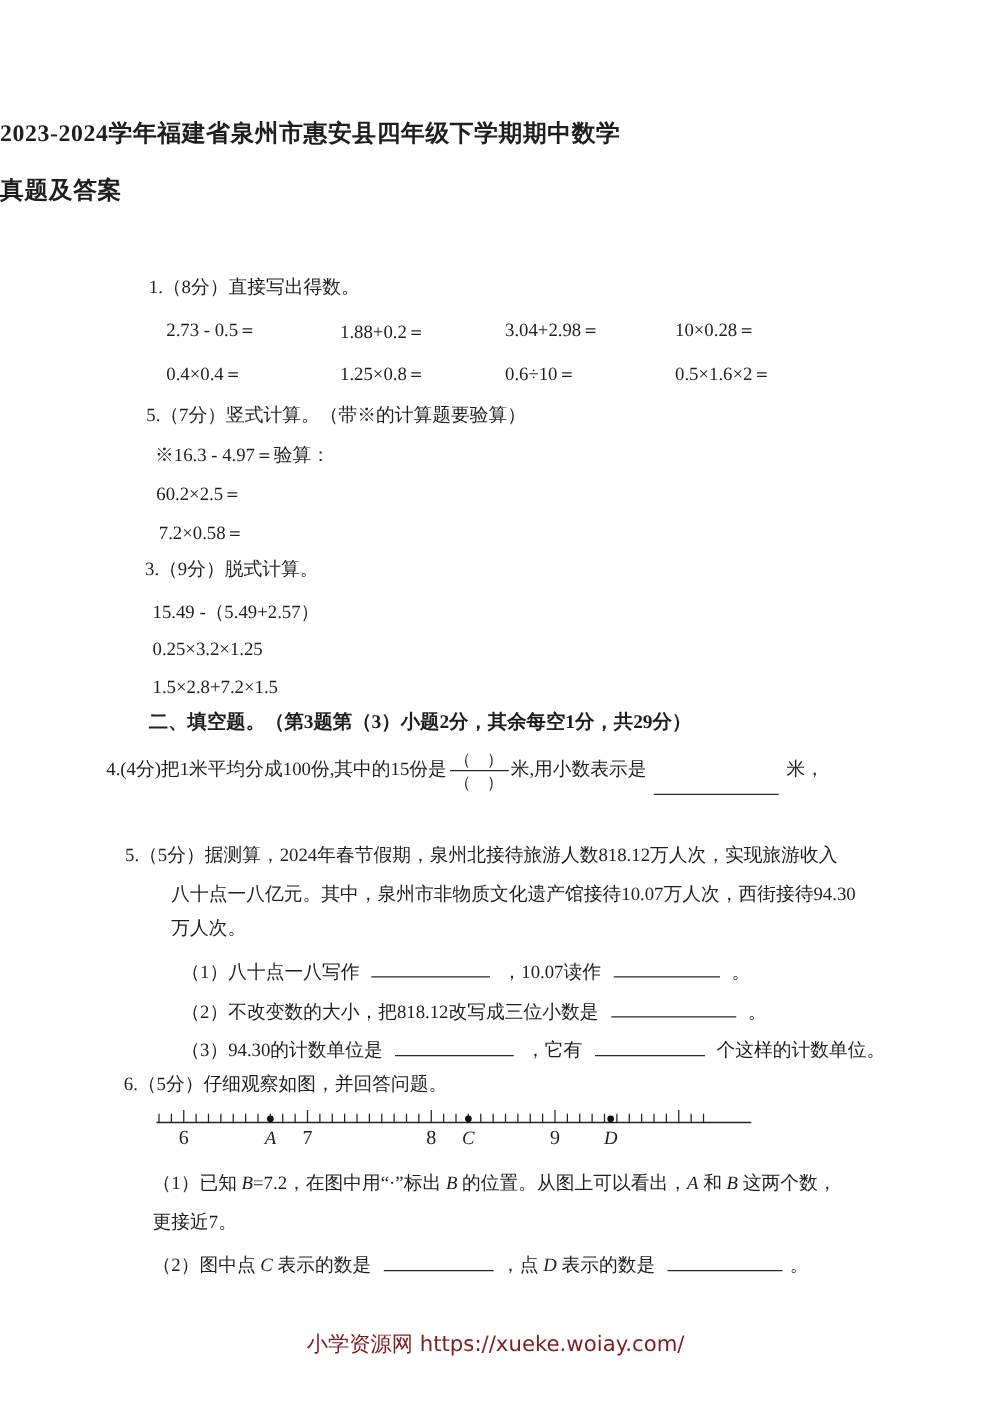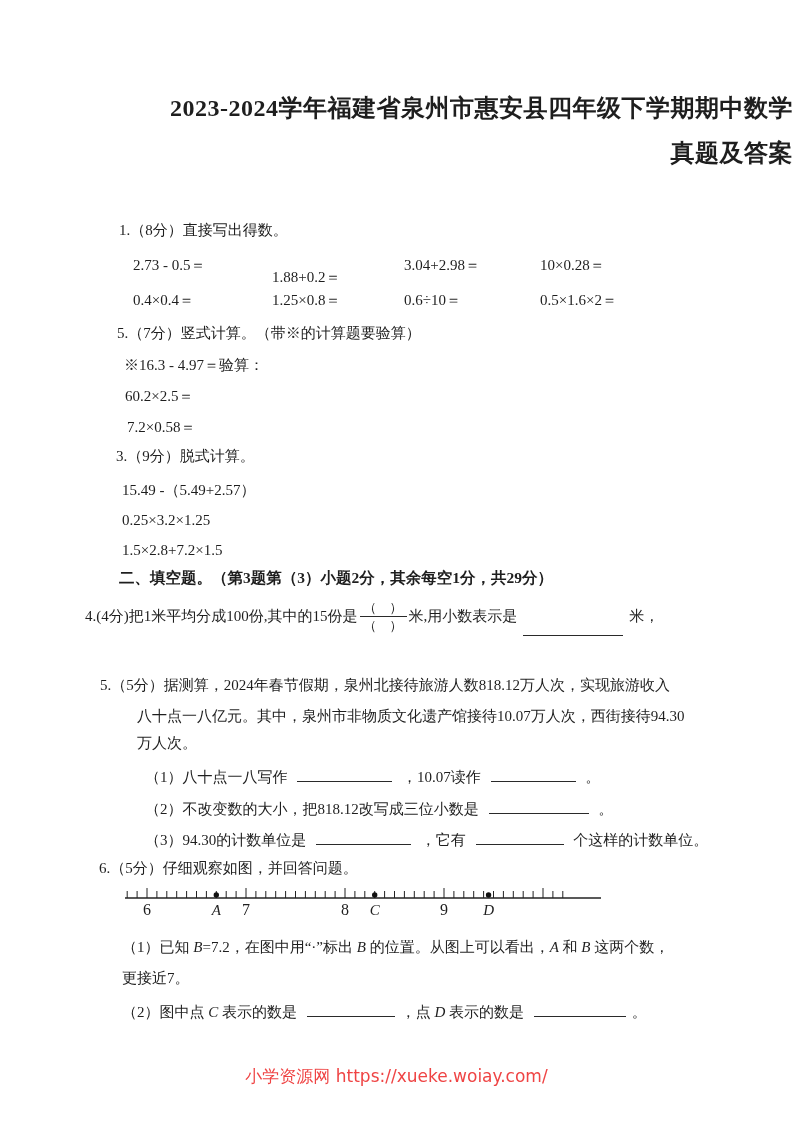--- a/index.html
+++ b/index.html
@@ -12,22 +12,22 @@
     overflow:hidden;
   }
   .line{
     position:absolute;
     white-space:nowrap;
     font-size:15px;
     line-height:20px;
   }
   .title-line{
     left:0;width:100%;
-    text-align:right;
-    font-size:24px;
+    text-align:left;
+    font-size:19px;
     font-weight:bold;
     letter-spacing:0.5px;
   }
   .sec-head{font-weight:bold;font-size:15.5px;}
   .blank{
     display:inline-block;
     border-bottom:1px solid #2a2a2a;
     height:15px;
     vertical-align:baseline;
   }
@@ -42,36 +42,36 @@
   }
   .frac .top{border-bottom:1px solid #2a2a2a;padding:0 4px 1px 4px;}
   .frac .bot{padding:1px 4px 0 4px;}
   .flexline{display:flex;align-items:center;}
   .flexline .blank{align-self:flex-end;margin-bottom:3px;}
   .footer{
     left:0;width:100%;
     text-align:center;
     font-family:"DejaVu Sans","Liberation Sans",sans-serif;
     font-size:17px;
-    color:#ef4444;
+    color:#7f1d1d;
   }
   svg text{font-family:"Liberation Serif","DejaVu Serif",serif;}
 </style>
 </head>
 <body>
 
 <div class="page">
 
   <div class="line title-line" style="top:98px;">2023-2024学年福建省泉州市惠安县四年级下学期期中数学</div>
   <div class="line title-line" style="top:143px;">真题及答案</div>
 
 
   <div class="line" style="left:119px;top:220px;">1.（8分）直接写出得数。</div>
   <div class="line" style="left:133px;top:255px;">2.73 - 0.5＝</div>
-  <div class="line" style="left:272px;top:267px;">1.88+0.2＝</div>
+  <div class="line" style="left:272px;top:256px;">1.88+0.2＝</div>
   <div class="line" style="left:404px;top:255px;">3.04+2.98＝</div>
   <div class="line" style="left:540px;top:255px;">10×0.28＝</div>
   <div class="line" style="left:133px;top:290px;">0.4×0.4＝</div>
   <div class="line" style="left:272px;top:290px;">1.25×0.8＝</div>
   <div class="line" style="left:404px;top:290px;">0.6÷10＝</div>
   <div class="line" style="left:540px;top:290px;">0.5×1.6×2＝</div>
 
   <div class="line" style="left:117px;top:323px;">5.（7分）竖式计算。（带※的计算题要验算）</div>
   <div class="line" style="left:124px;top:355px;">※16.3 - 4.97＝验算：</div>
   <div class="line" style="left:125px;top:386px;">60.2×2.5＝</div>

